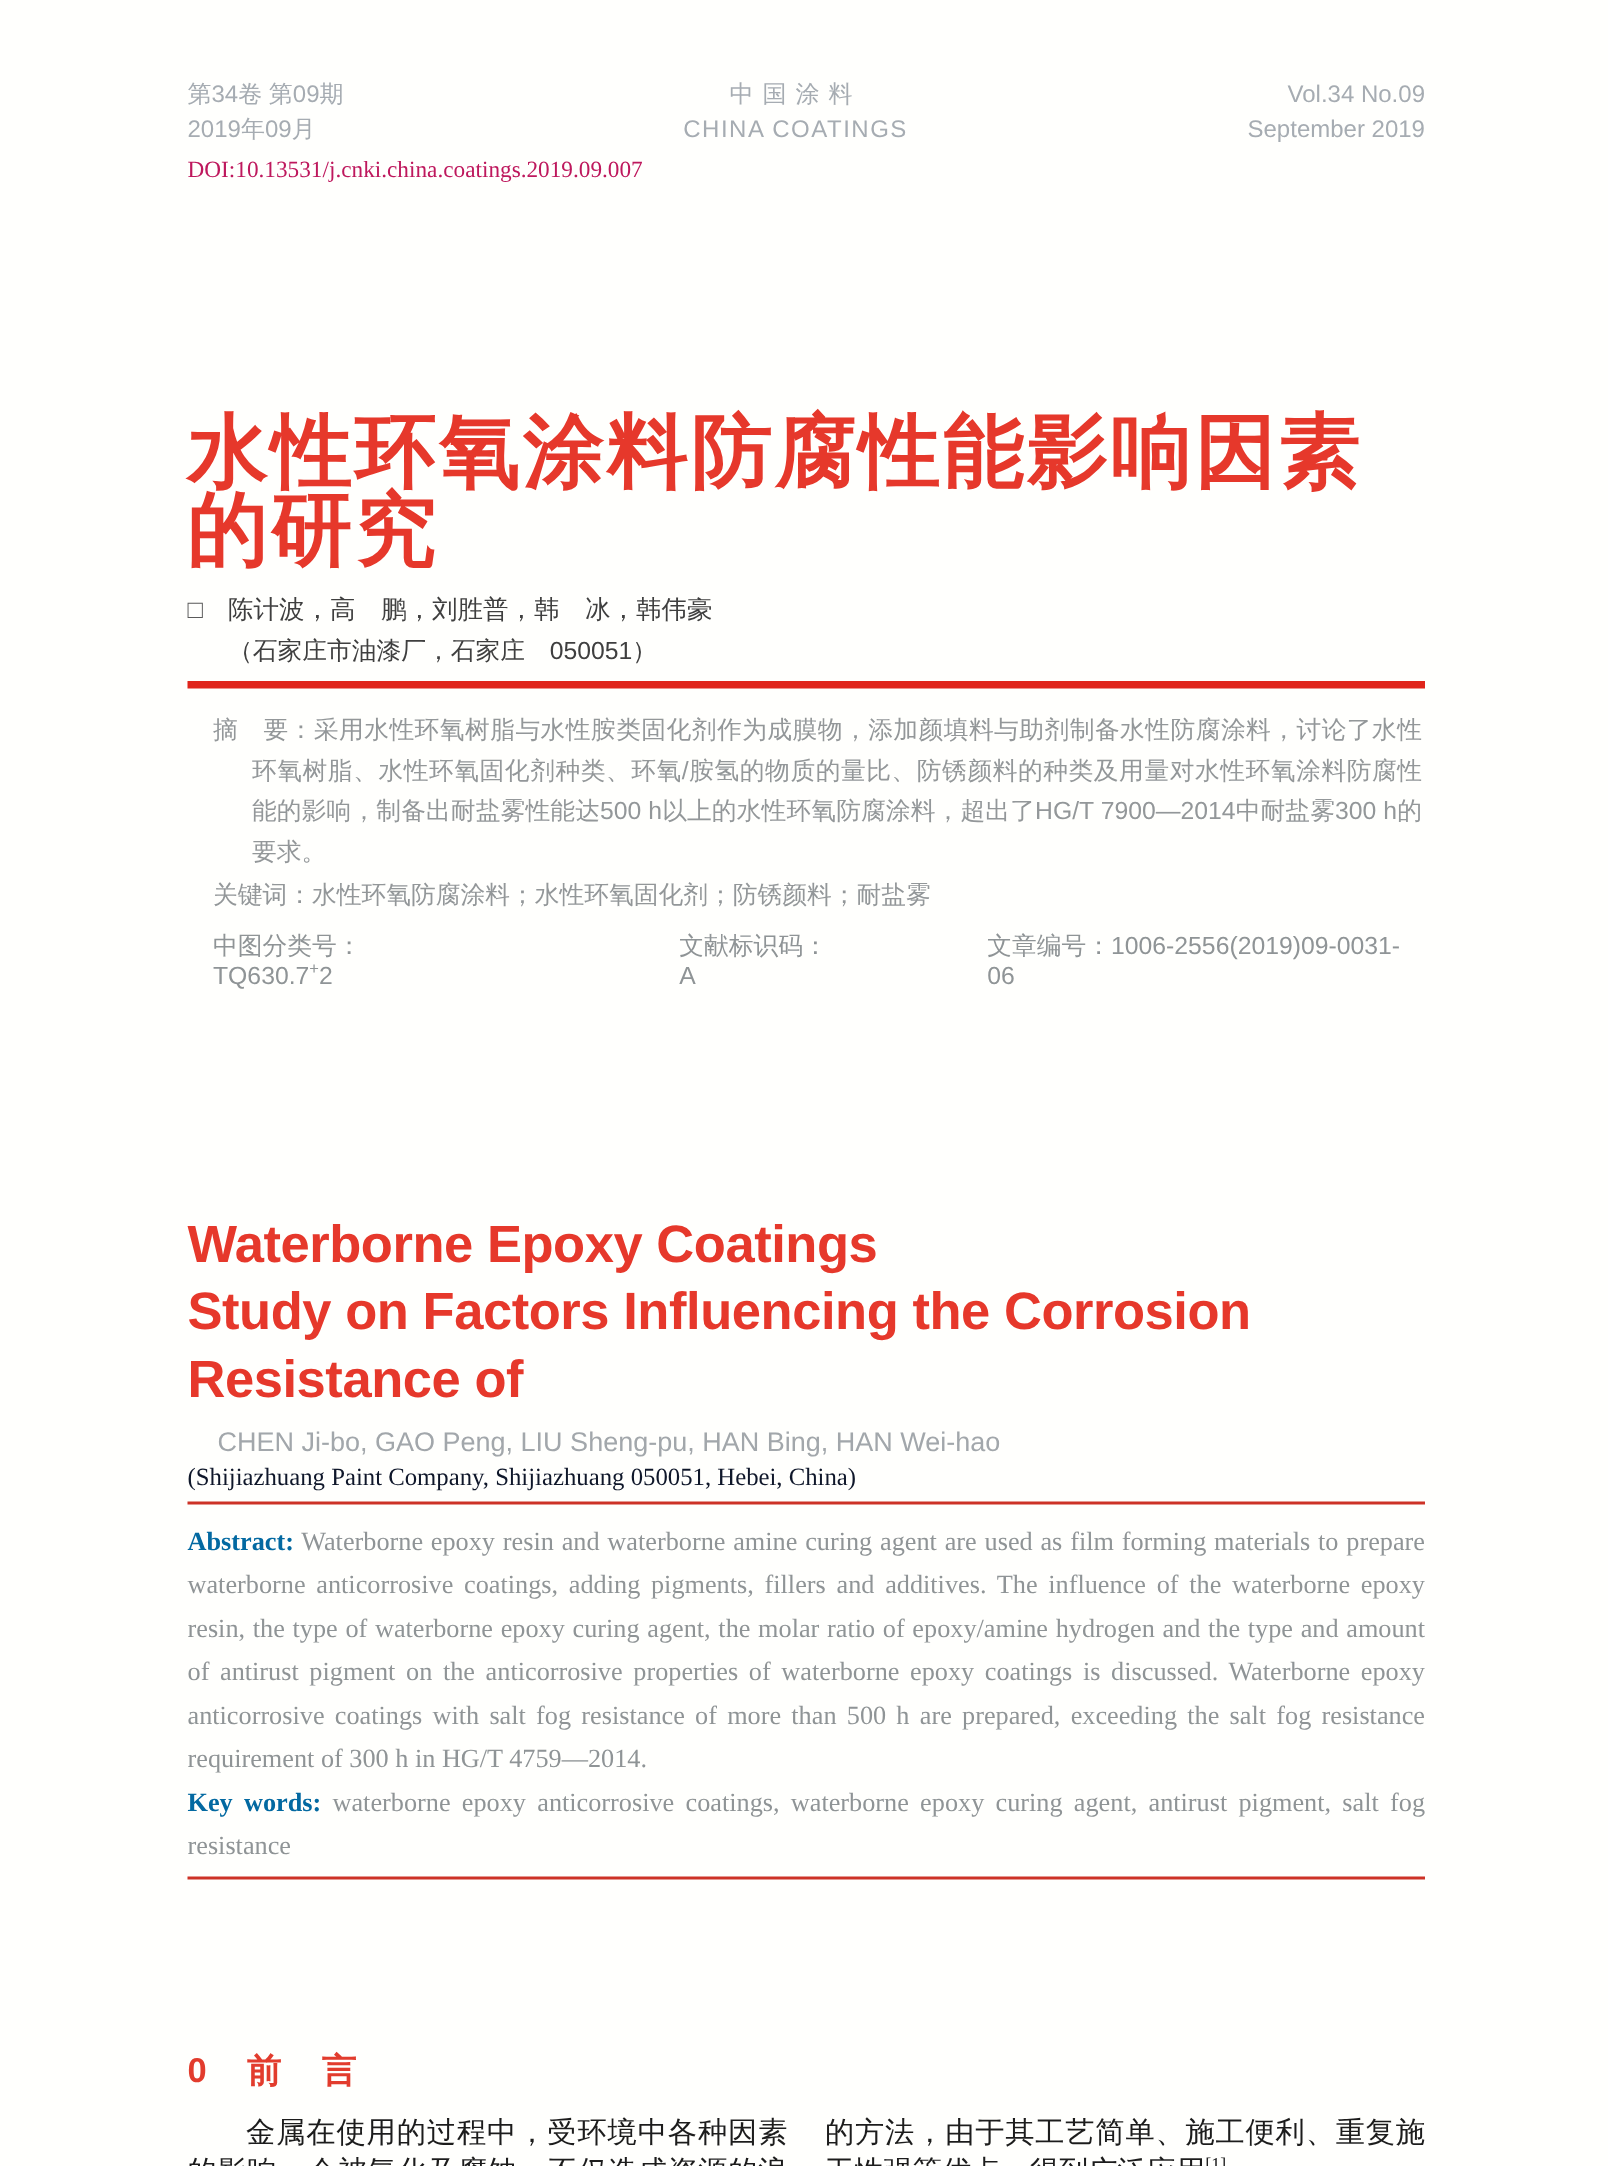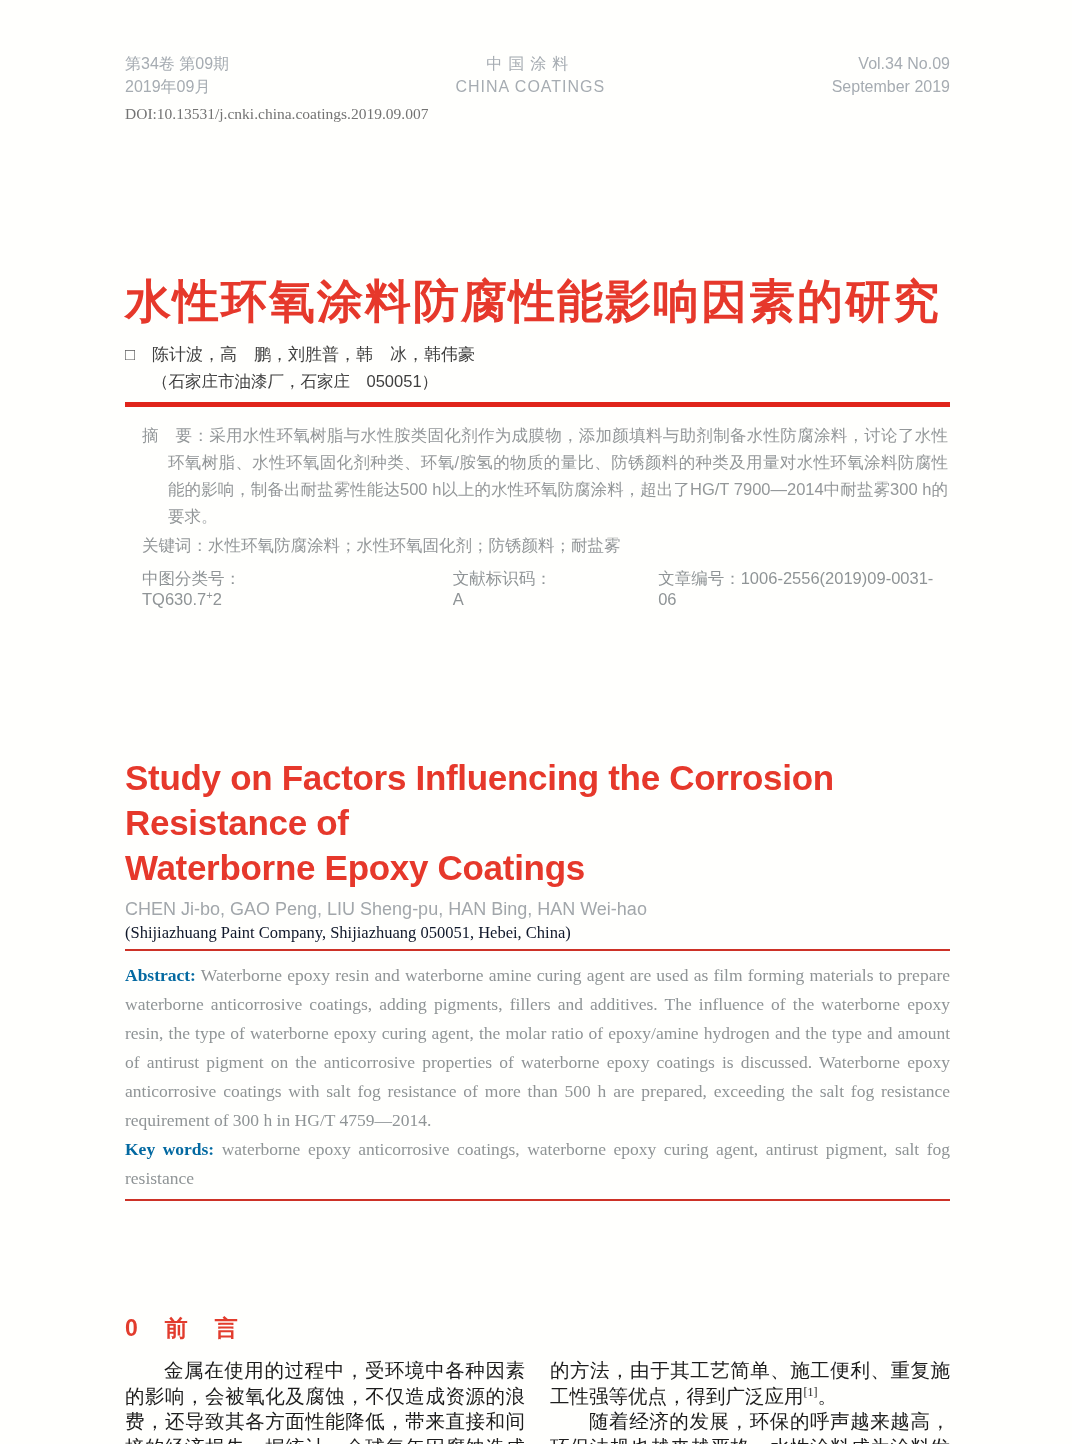--- a/index.html
+++ b/index.html
@@ -17,26 +17,26 @@
   .content { padding: 52px 122px 0 125px; }
 
   
   .jheader { display: flex; justify-content: space-between; align-items: center;
     font-family: "Liberation Sans", "DejaVu Sans", sans-serif;
     color: #a6acb2; font-size: 16px; line-height: 23px; }
   .jheader .left { text-align: left; }
   .jheader .center { text-align: center; letter-spacing: 1px; }
   .jheader .center .zh { letter-spacing: 6px; }
   .jheader .right { text-align: right; }
-  .doi { margin-top: 7px; font-size: 15.5px; color: #737373;
+  .doi { margin-top: 7px; font-size: 15.5px; color: #be185d;
     font-family: "Liberation Serif", "DejaVu Serif", serif; }
 
   
   .title-zh { margin-top: 152px; font-family: "Liberation Sans", "DejaVu Sans", sans-serif;
-    font-weight: 700; font-size: 46px; line-height: 52px; color: #e6382b; letter-spacing: 2px; }
+    font-weight: 700; font-size: 54px; line-height: 52px; color: #e6382b; letter-spacing: 2px; }
   .authors-zh { margin-top: 16px; font-size: 17px; color: #3f3f3f;
     font-family: "Liberation Sans", "DejaVu Sans", sans-serif; }
   .authors-zh .box { display: inline-block; margin-right: 12px; color: #5a5a5a; }
   .affil-zh { margin-top: 5px; padding-left: 27px; font-size: 16.5px; color: #3f3f3f;
     font-family: "Liberation Sans", "DejaVu Sans", sans-serif; }
   .rule-thick { margin-top: 9px; height: 5px; background: #e0251b; }
 
   
   .abs-zh { margin-top: 15px; margin-left: 17px; width: 806px;
     color: #939799; font-size: 16.5px; line-height: 27px; text-align: justify;
@@ -47,21 +47,21 @@
     color: #8f9496; font-size: 16.5px;
     font-family: "Liberation Sans", "DejaVu Sans", sans-serif; justify-content: center; }
   .clc-row .seg2 { margin-left: 133px; }
   .clc-row .seg3 { margin-left: 96px; }
   sup { font-size: 11px; vertical-align: super; line-height: 0; }
 
   
   .title-en { margin-top: 146px; font-family: "Liberation Sans", "DejaVu Sans", sans-serif;
     font-weight: 700; font-size: 35px; line-height: 45px; color: #e6382b; letter-spacing: -0.3px; }
   .authors-en { margin-top: 9px; font-size: 18px; color: #a2a7ab;
-    font-family: "Liberation Sans", "DejaVu Sans", sans-serif; }
+    font-family: "Liberation Sans", "DejaVu Sans", sans-serif; margin-left: 20px; }
   .affil-en { margin-top: 3px; font-size: 16.5px; color: #0f172a; }
   .rule-thin { margin-top: 6px; height: 2px; background: #cd3227; }
 
   
   .abs-en { margin-top: 10px; color: #8f9496; font-size: 17.5px; line-height: 29px;
     text-align: justify; }
   .abs-en b { color: #0369a1; }
   .abs-en .kwline { margin-top: 0; }
 
   
@@ -116,22 +116,22 @@
       </div>
       <div class="seg2">
         <span>文献标识码：</span><span>A</span>
       </div>
       <div class="seg3">
         <span>文章编号：</span><span>1006-2556(2019)09-0031-06</span>
       </div>
     </div>
 
     <h2 class="title-en">
+      <div>Waterborne Epoxy Coatings</div>
       <div>Study on Factors Influencing the Corrosion Resistance of</div>
-      <div>Waterborne Epoxy Coatings</div>
     </h2>
     <div class="authors-en">CHEN Ji-bo, GAO Peng, LIU Sheng-pu, HAN Bing, HAN Wei-hao</div>
     <div class="affil-en">(Shijiazhuang Paint Company, Shijiazhuang 050051, Hebei, China)</div>
     <div class="rule-thin"></div>
 
     <div class="abs-en">
       <div><b>Abstract:</b><span> Waterborne epoxy resin and waterborne amine curing agent are used as film forming materials to prepare waterborne anticorrosive coatings, adding pigments, fillers and additives. The influence of the waterborne epoxy resin, the type of waterborne epoxy curing agent, the molar ratio of epoxy/amine hydrogen and the type and amount of antirust pigment on the anticorrosive properties of waterborne epoxy coatings is discussed. Waterborne epoxy anticorrosive coatings with salt fog resistance of more than 500 h are prepared, exceeding the salt fog resistance requirement of 300 h in HG/T 4759—2014.</span></div>
       <div class="kwline"><b>Key words:</b><span> waterborne epoxy anticorrosive coatings, waterborne epoxy curing agent, antirust pigment, salt fog resistance</span></div>
     </div>
     <div class="rule-thin"></div>

